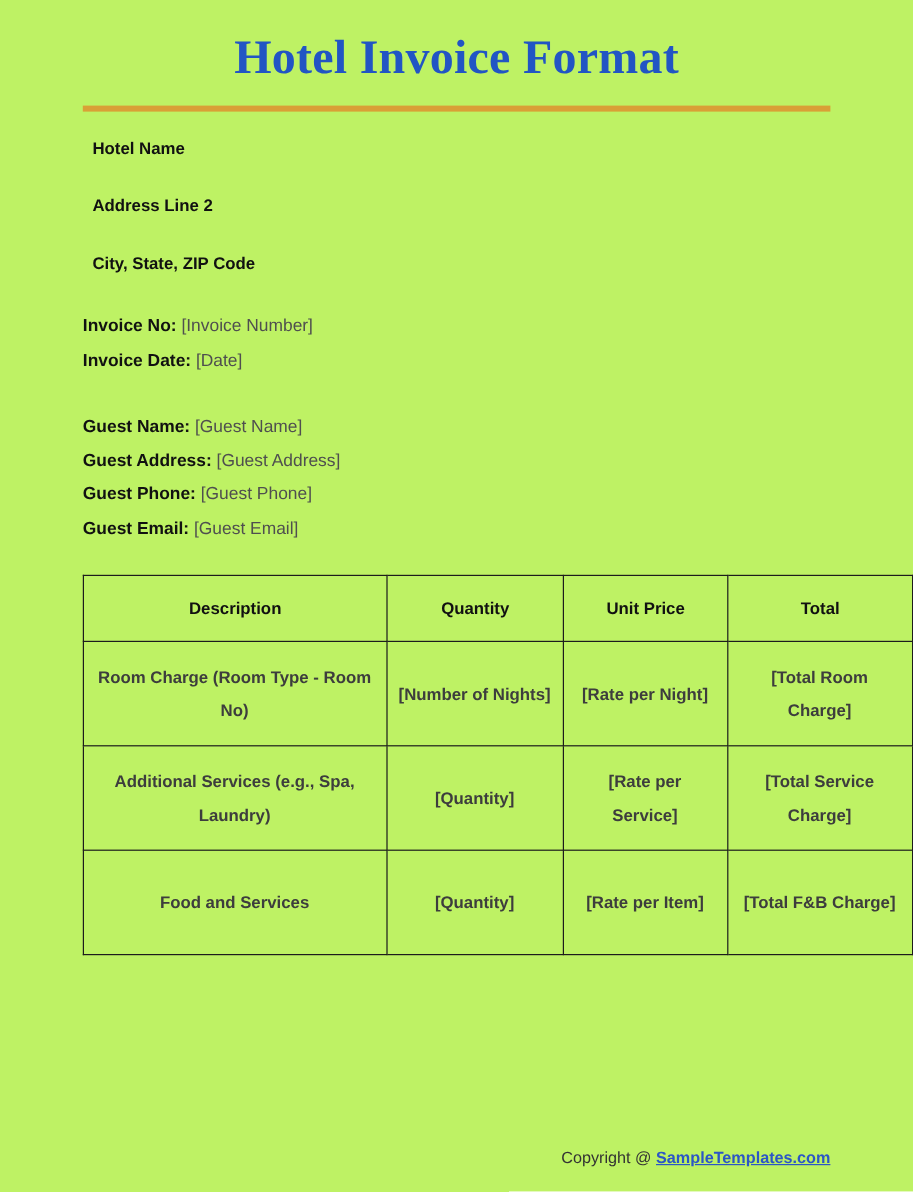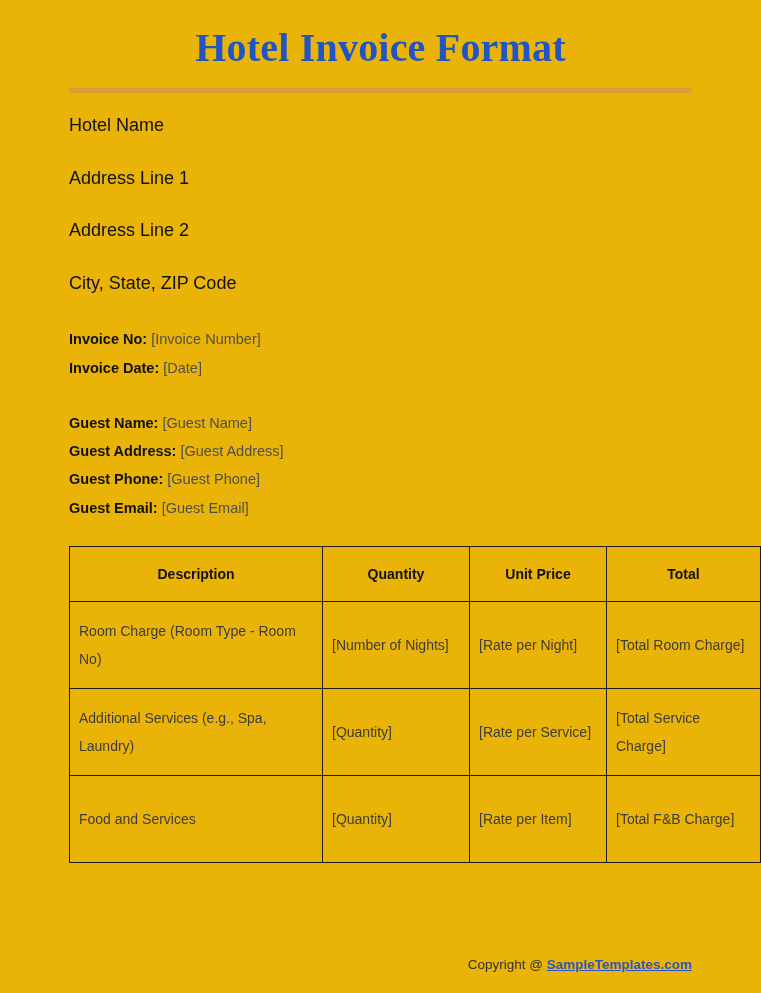--- a/index.html
+++ b/index.html
@@ -13,21 +13,21 @@
     font-family: "Liberation Sans", sans-serif;
     color: #1a1a1a;
     position: relative;
     overflow: hidden;
   }
   .page {
     width: 761px;
     height: 993px;
     box-sizing: border-box;
     padding: 0;
-    background: #eab308;
+    background: #bef264;
     position: relative;
   }
 
   
   .title-block {
     padding-top: 26px;
   }
   .doc-title {
     font-family: "Liberation Serif", serif;
     font-weight: bold;
@@ -45,24 +45,24 @@
   }
 
   
   .content {
     padding: 0 69px;
   }
   .hotel-info {
     margin-top: 22px;
   }
   .hotel-line {
-    font-size: 18px;
-    font-weight: normal;
+    font-size: 14px;
+    font-weight: bold;
     color: #111111;
-    margin: 0 0 31px 0;
+    margin: 0 0 31px 8px;
     line-height: 1.2;
   }
 
   
   .meta-block {
     margin-bottom: 18px;
   }
   .meta-line {
     font-size: 14.5px;
     line-height: 1.95;
@@ -95,23 +95,24 @@
     color: #3d3d3d;
   }
   .invoice-table th {
     font-weight: bold;
     color: #111111;
     text-align: center;
     height: 54px;
     padding: 0 8px;
   }
   .invoice-table td {
-    text-align: left;
+    text-align: center;
     padding: 14px 10px 14px 9px;
     line-height: 2.0;
+    font-weight: bold;
   }
   .col-desc  { width: 236px; }
   .col-qty   { width: 130px; }
   .col-price { width: 120px; }
   .col-total { width: 137px; }
 
   .row-1 td { height: 58px; }
   .row-2 td { height: 58px; }
   .row-3 td { height: 58px; }
 
@@ -138,21 +139,20 @@
 
   <div class="title-block">
     <h1 class="doc-title">Hotel Invoice Format</h1>
     <div class="gold-rule"></div>
   </div>
 
   <div class="content">
 
     <div class="hotel-info">
       <p class="hotel-line">Hotel Name</p>
-      <p class="hotel-line">Address Line 1</p>
       <p class="hotel-line">Address Line 2</p>
       <p class="hotel-line">City, State, ZIP Code</p>
     </div>
 
     <div class="meta-block invoice">
       <p class="meta-line">
         <span class="lbl">Invoice No:</span>
         <span class="val">[Invoice Number]</span>
       </p>
       <p class="meta-line">

